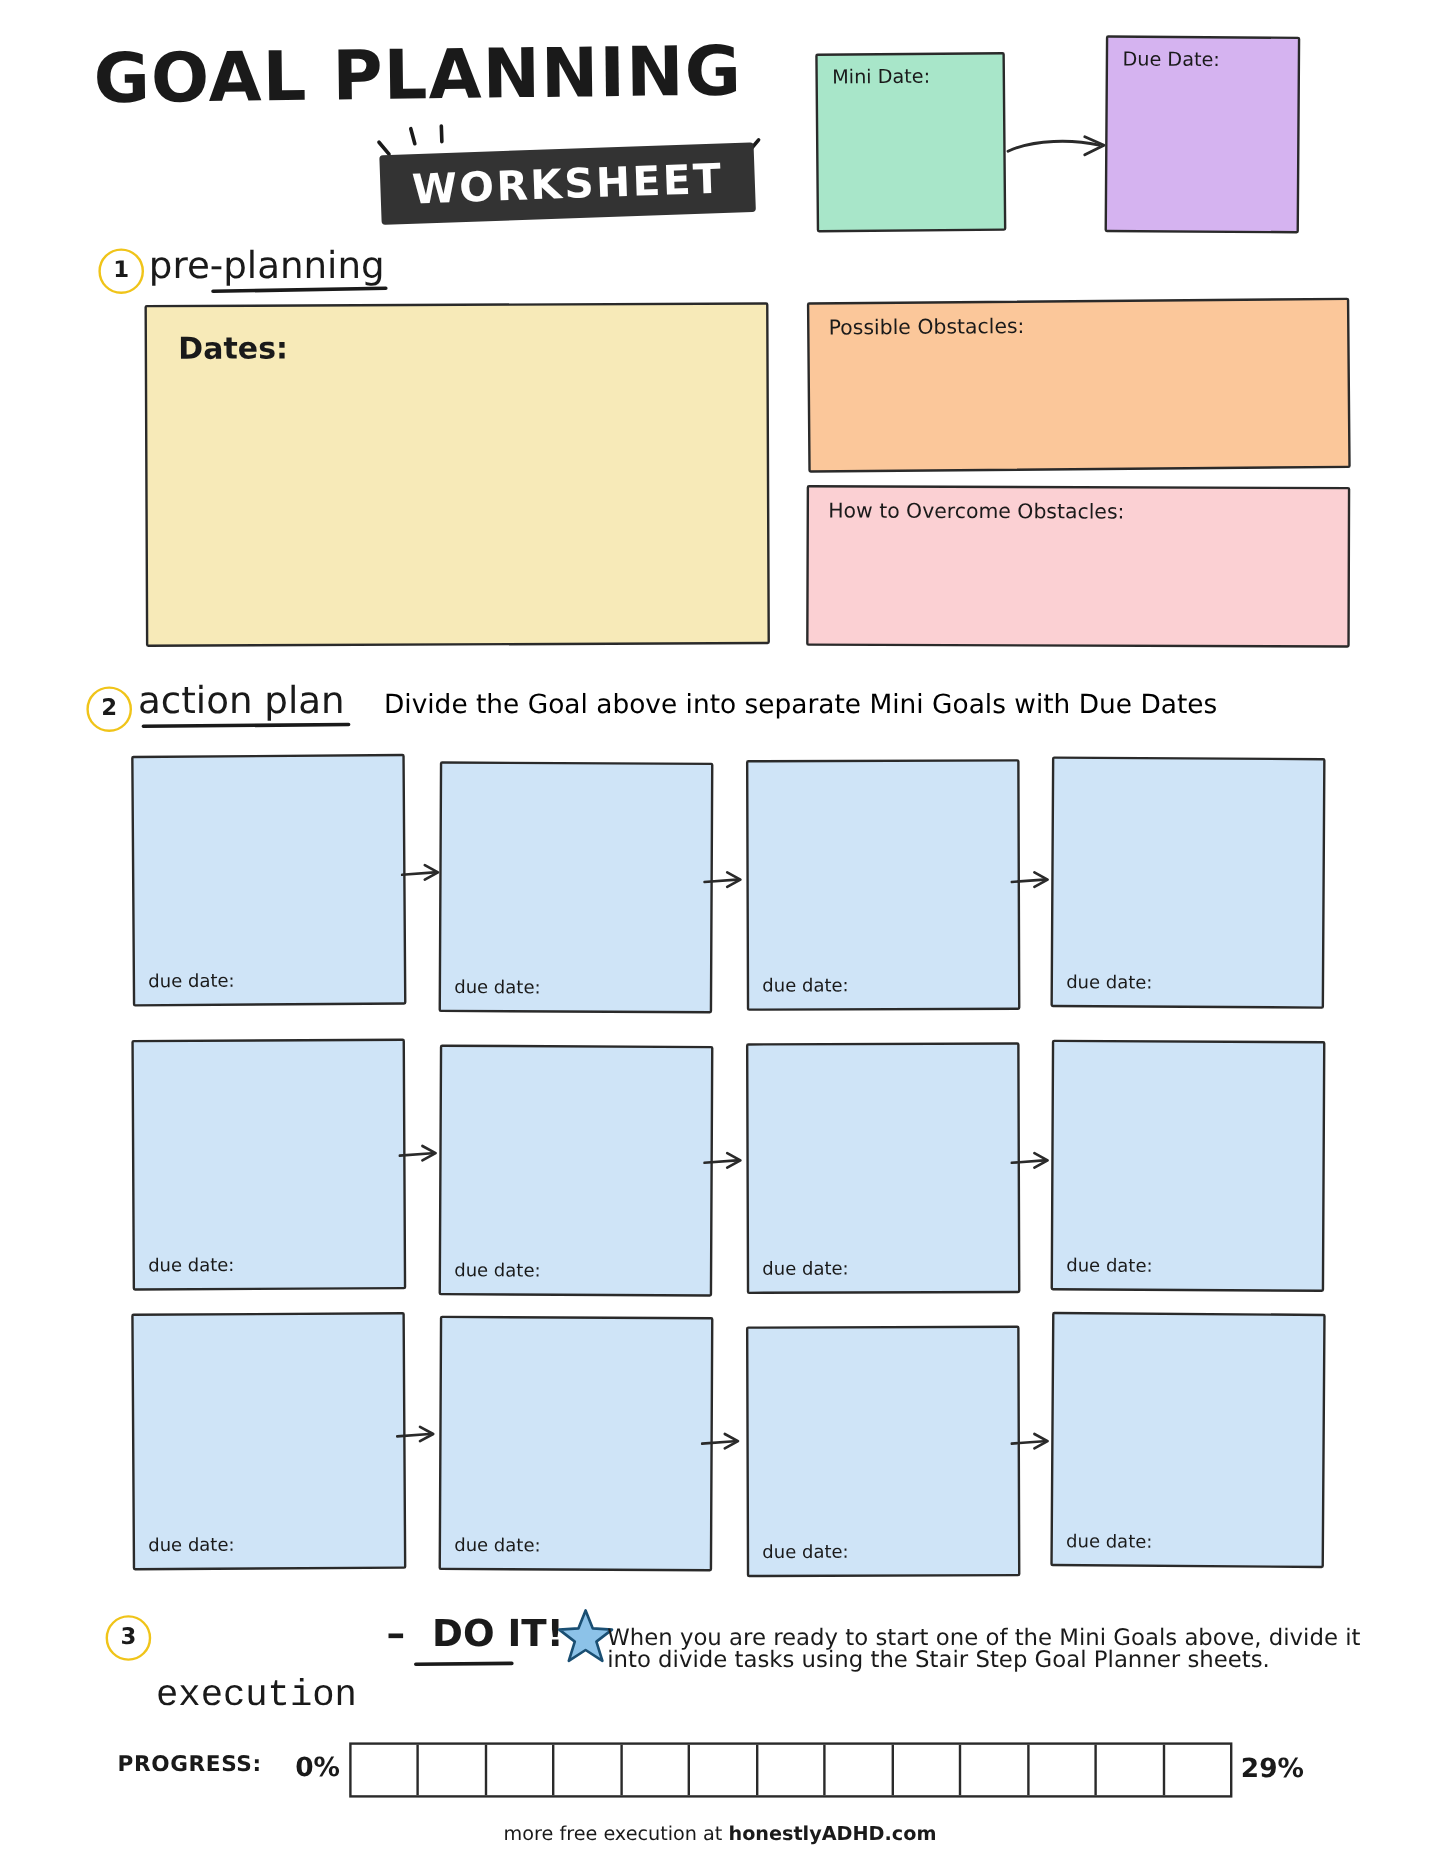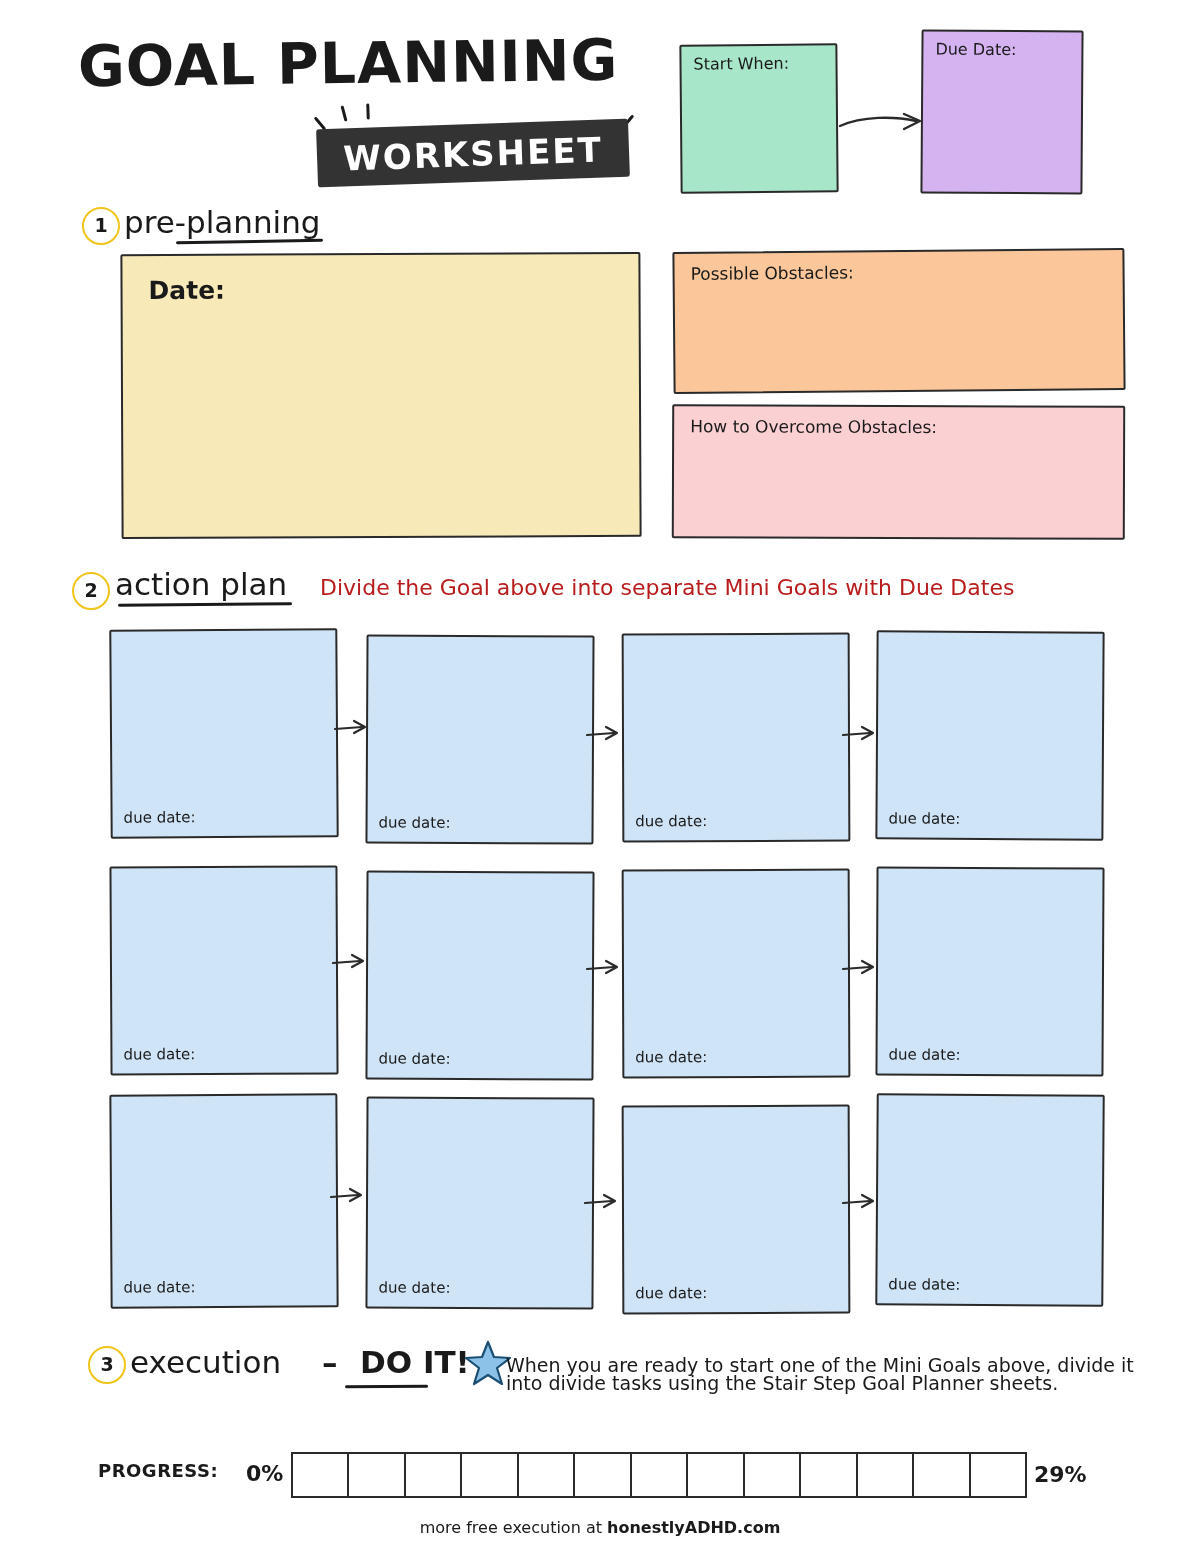--- a/index.html
+++ b/index.html
@@ -138,21 +138,21 @@
   #overcome-box {
     left: 672px; top: 405px; width: 449px; height: 130px;
     background: #fbd0d3;
     transform: rotate(0.2deg);
   }
 
   
   .instruction {
     position: absolute;
     font-size: 22px;
-    color: #b91c1c;
+    color: #000000;
   }
   .mini-goal {
     position: absolute;
     background: #cfe4f7;
     border: 2.5px solid #2a2a2a;
     border-radius: 2px;
     width: 224px;
     height: 205px;
   }
   .mini-goal .due {
@@ -233,40 +233,40 @@
 <div class="spark" style="left:336px;top:112px;width:16px;height:3px;transform:rotate(75deg);"></div>
 <div class="spark" style="left:360px;top:110px;width:16px;height:3px;transform:rotate(88deg);"></div>
 <div class="spark" style="left:620px;top:120px;width:16px;height:3px;transform:rotate(-50deg);"></div>
 <div class="spark" style="left:612px;top:146px;width:16px;height:3px;transform:rotate(-10deg);"></div>
 
 <div class="worksheet-badge">
   <div class="wtext">WORKSHEET</div>
 </div>
 
 <div class="date-box" id="start-date-box">
-  <div class="lbl">Start When:</div>
+  <div class="lbl">Mini Date:</div>
 </div>
 
 <div class="arrow-connector">
   <svg width="96" height="28" viewBox="0 0 96 28">
     <path d="M2 16 C24 6, 56 6, 78 11" stroke="#2a2a2a" stroke-width="2.4" fill="none" stroke-linecap="round"></path>
     <path d="M66 4 L82 11 L66 19" stroke="#2a2a2a" stroke-width="2.4" fill="none" stroke-linecap="round" stroke-linejoin="round"></path>
   </svg>
 </div>
 
 <div class="date-box" id="due-date-box">
   <div class="lbl">Due Date:</div>
 </div>
 
 <div class="section-num" style="left:82px;top:207px;">1</div>
 <div class="section-label" style="left:124px;top:204px;">pre-planning</div>
 <div class="underline-scribble" style="left:176px;top:240px;width:147px;transform:rotate(-1deg);"></div>
 
 <div class="panel" id="goal-box">
-  <div class="plabel">Date:</div>
+  <div class="plabel">Dates:</div>
 </div>
 
 <div class="panel" id="obstacles-box">
   <div class="plabel">Possible Obstacles:</div>
 </div>
 
 <div class="panel" id="overcome-box">
   <div class="plabel">How to Overcome Obstacles:</div>
 </div>
 
@@ -362,21 +362,21 @@
   <svg width="36" height="22" viewBox="0 0 36 22">
       <path d="M1 13 L28 11" stroke="#2a2a2a" stroke-width="2.2" fill="none" stroke-linecap="round"></path>
       <path d="M20 5 L31 11 L20 17" stroke="#2a2a2a" stroke-width="2.2" fill="none" stroke-linecap="round" stroke-linejoin="round"></path>
     </svg>
 </div>
 <div class="mini-goal" style="left:876px;top:1094px;height:208px;transform:rotate(0.4deg);">
   <div class="due">due date:</div>
 </div>
 
 <div class="section-num" style="left:88px;top:1346px;">3</div>
-<div class="section-label" style="left:130px;top:1344px;">execution</div>
+<div class="section-label" style="left:130px;top:1396px;font-family:Liberation Mono, monospace;">execution</div>
 <div class="do-it" style="left:322px;top:1344px;">–</div>
 <div class="do-it" style="left:350px;top:1344px;margin-left:10px;">DO IT!</div>
 <div class="underline-scribble" style="left:345px;top:1385px;width:83px;transform:rotate(-0.5deg);"></div>
 
 <div class="star" style="left:464px;top:1340px;">
   <svg width="48" height="46" viewBox="0 0 48 46">
     <path d="M24 2 L30 17 L46 18 L33 28 L38 44 L24 35 L10 44 L15 28 L2 18 L18 17 Z" fill="#8cc2e8" stroke="#1a4f73" stroke-width="2.2" stroke-linejoin="round"></path>
   </svg>
 </div>
 <div class="exec-text" style="left:506px;top:1352px;text-align:right;">When you are ready to start one of the Mini Goals above, divide it</div>

